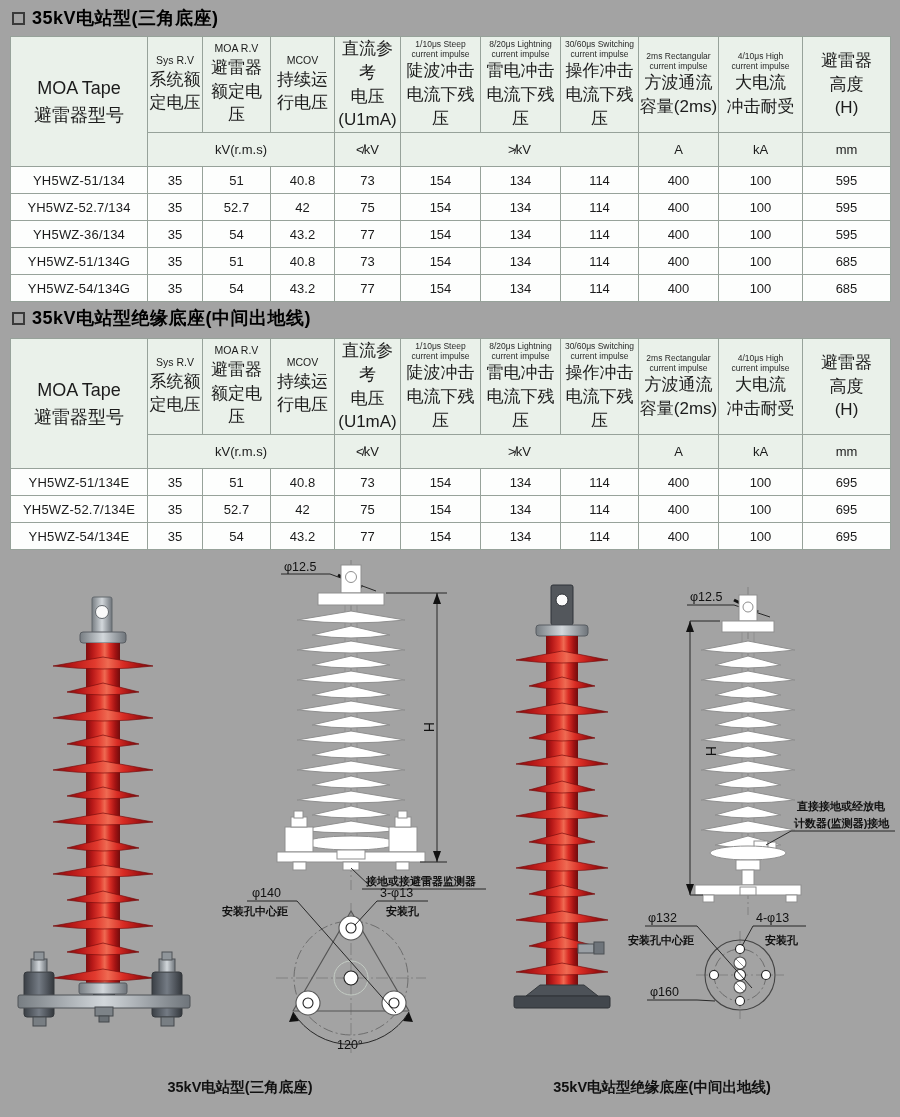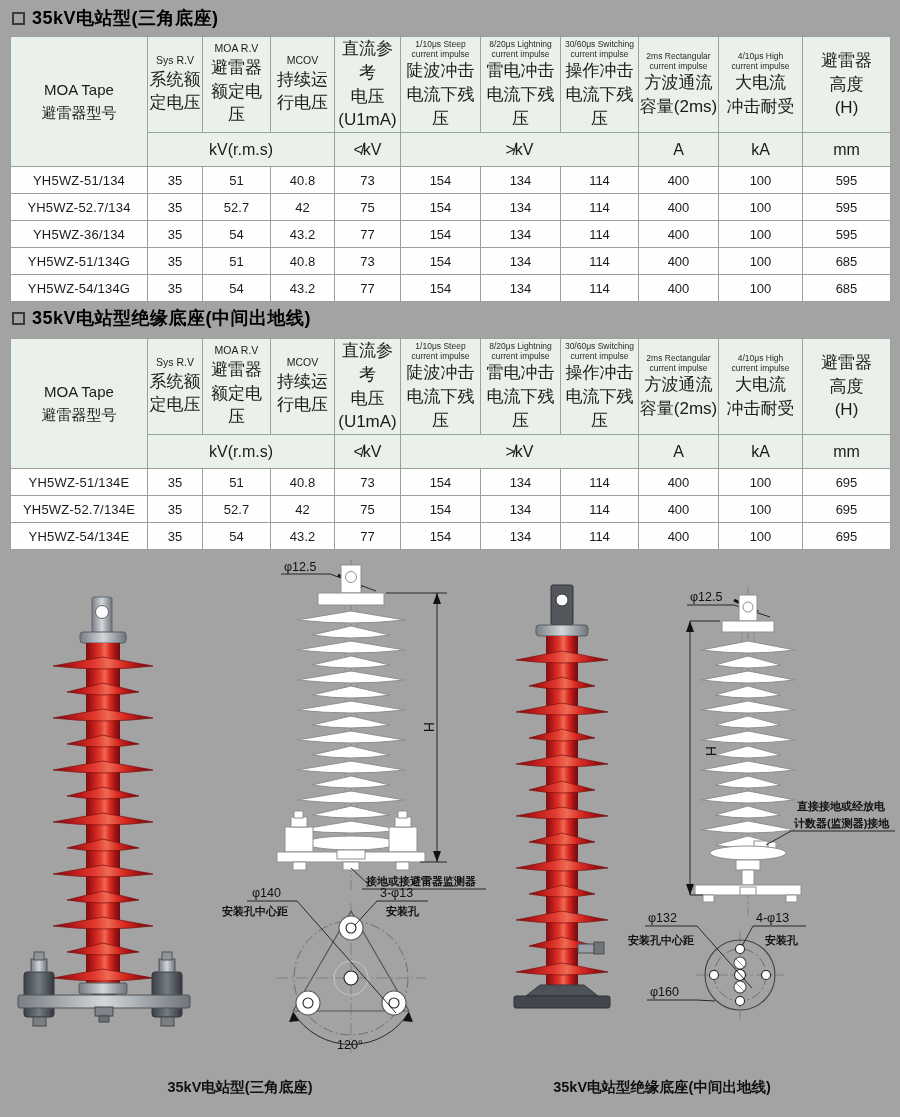--- a/index.html
+++ b/index.html
@@ -10,27 +10,27 @@
   .sec-title { position:absolute; left:12px; display:flex; align-items:center; gap:7px;
                font-size:18px; font-weight:bold; color:#000; letter-spacing:0.5px; }
   .sec-title .sq { width:13px; height:13px; border:2px solid #3a3a3a; display:inline-block; }
 
   .spec-table { position:absolute; left:10px; width:880px; border-collapse:collapse;
                 table-layout:fixed; }
   .spec-table th, .spec-table td { border:1px solid #97a29a; text-align:center;
                 vertical-align:middle; overflow:hidden; }
   .spec-table thead th { background:#eaf1ea; font-weight:normal; }
   .main-head th { height:92px; }
-  .unit-row th { height:34px; font-size:16px; background:#eaf1ea; }
+  .unit-row th { height:34px; font-size:13px; background:#eaf1ea; }
   .spec-table td { height:27px; font-size:13px; background:#fdfefd; }
   td.model { font-size:13px; letter-spacing:0.2px; }
   .sm { font-size:8.5px; line-height:1.2; color:#2a2a2a; }
   .en { font-size:10.5px; line-height:1.3;text-align:center; }
   .ln { font-size:17px; line-height:1.4; }
-  .model-h .ln { font-size:15px; line-height:1.5; }
+  .model-h .ln { font-size:18px; line-height:1.5; }
 
   svg.drawings { position:absolute; left:0; top:555px; }
   .ol  { fill:#ffffff; stroke:#8f8f8f; stroke-width:1; }
   .olt { stroke:#8f8f8f; stroke-width:1; }
   .ol2 { fill:#ffffff; stroke:#555555; stroke-width:1.1; }
   .hole{ fill:#ffffff; stroke:#222222; stroke-width:1.1; }
   .dim { stroke:#1a1a1a; stroke-width:0.9; fill:none; }
   .cl  { stroke:#7a7a7a; stroke-width:0.8; stroke-dasharray:12 3 2 3; }
   .clc { fill:none; stroke:#666666; stroke-width:0.9; stroke-dasharray:10 3 2 3; }
   .lbl    { font-size:12.5px; fill:#111; }

